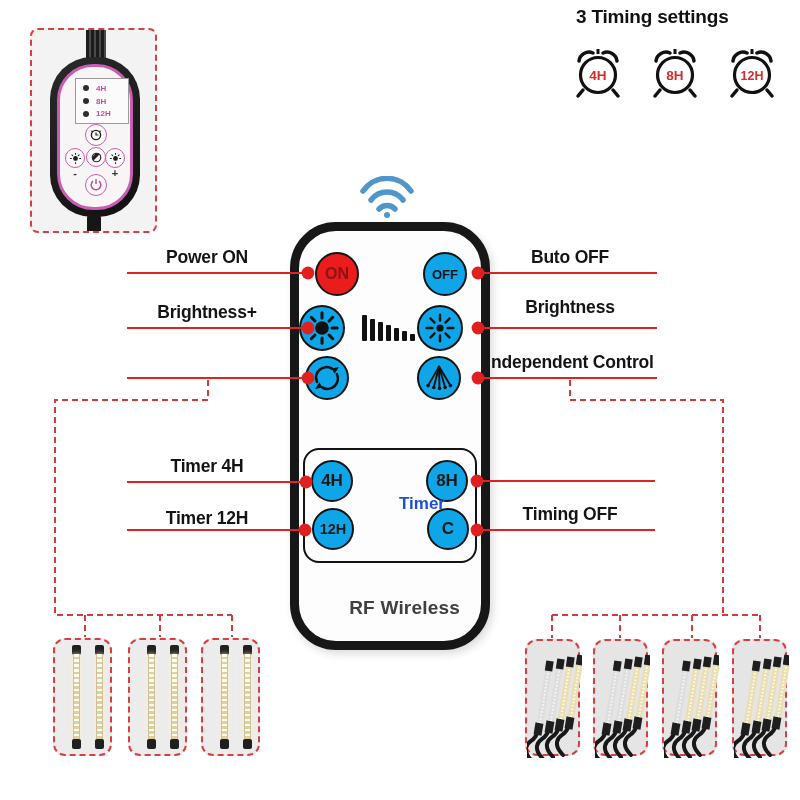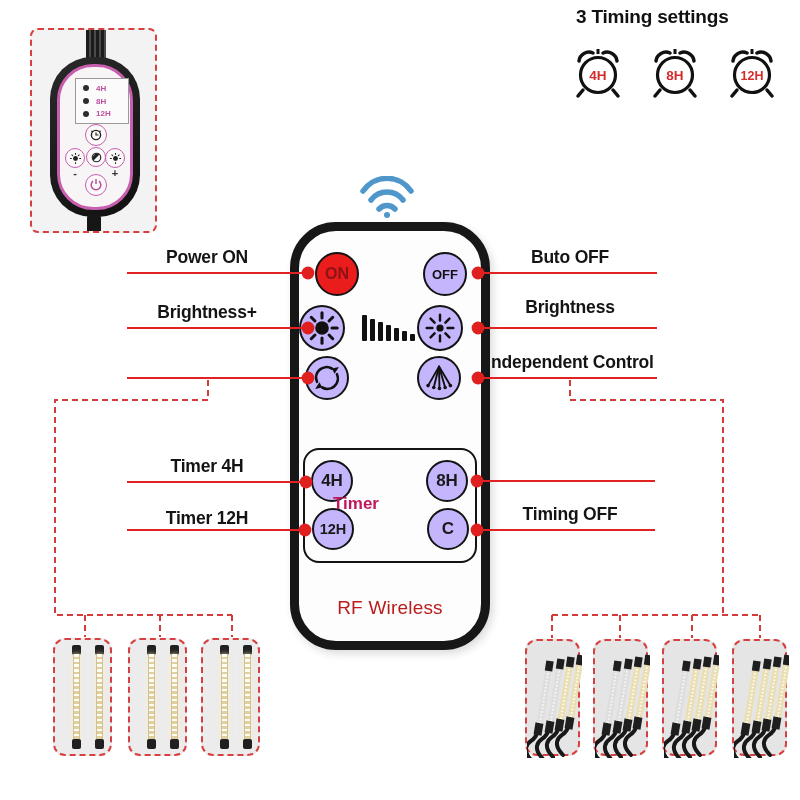--- a/index.html
+++ b/index.html
@@ -9,39 +9,39 @@
 
   
   .callout{position:absolute;width:190px;text-align:center;font-size:17.5px;
            font-weight:bold;color:#141414;letter-spacing:-0.2px;}
 
   
   #remote{position:absolute;left:290px;top:222px;width:182px;height:410px;
           background:#fdfdfd;border:9px solid #171717;border-radius:46px;
           box-shadow:3px 4px 8px rgba(0,0,0,.14);z-index:2;}
   .rbtn{position:absolute;border:2.5px solid #131313;border-radius:50%;
-        background:#c4b5fd;display:flex;align-items:center;justify-content:center;
+        background:#0ea5e9;display:flex;align-items:center;justify-content:center;
         font-weight:bold;box-sizing:border-box;}
   #btn-on{left:16px;top:21px;width:44px;height:44px;background:#ea1c1c;
           color:#8c1316;font-size:16px;}
   #btn-off{left:124px;top:21px;width:44px;height:44px;font-size:13px;color:#111;}
   #btn-bplus{left:0px;top:74px;width:46px;height:46px;}
   #btn-bminus{left:118px;top:74px;width:46px;height:46px;}
   #btn-spectrum{left:6px;top:125px;width:44px;height:44px;}
   #btn-independent{left:118px;top:125px;width:44px;height:44px;}
   #timer-box{position:absolute;left:4px;top:217px;width:174px;height:115px;
              border:2.5px solid #131313;border-radius:16px;box-sizing:border-box;}
   #btn-t4h{left:12px;top:229px;width:42px;height:42px;font-size:17px;}
   #btn-t8h{left:127px;top:229px;width:42px;height:42px;font-size:17px;}
   #btn-t12h{left:13px;top:277px;width:42px;height:42px;font-size:14.5px;}
   #btn-tc{left:128px;top:277px;width:42px;height:42px;font-size:17px;}
-  #timer-word{position:absolute;left:34px;top:263px;width:80px;text-align:left;
-              font-size:17px;font-weight:bold;color:#be185d;}
-  #brand{position:absolute;left:21px;top:366px;width:140px;text-align:center;
-         font-size:19px;font-weight:normal;color:#b91c1c;letter-spacing:0.2px;}
+  #timer-word{position:absolute;left:66px;top:263px;width:80px;text-align:right;
+              font-size:17px;font-weight:bold;color:#1d4ed8;}
+  #brand{position:absolute;left:21px;top:366px;width:140px;text-align:right;
+         font-size:19px;font-weight:bold;color:#404040;letter-spacing:0.2px;}
 
   
   #timing-title{position:absolute;left:576px;top:6px;font-size:19px;font-weight:600;
                 color:#111;letter-spacing:-0.2px;}
   .clock{position:absolute;top:46px;}
 
   
   #photoBox{position:absolute;left:30px;top:28px;width:127px;height:205px;
             background:#f3f3f3;border:2px dashed #d64040;border-radius:8px;
             box-sizing:border-box;overflow:hidden;}

